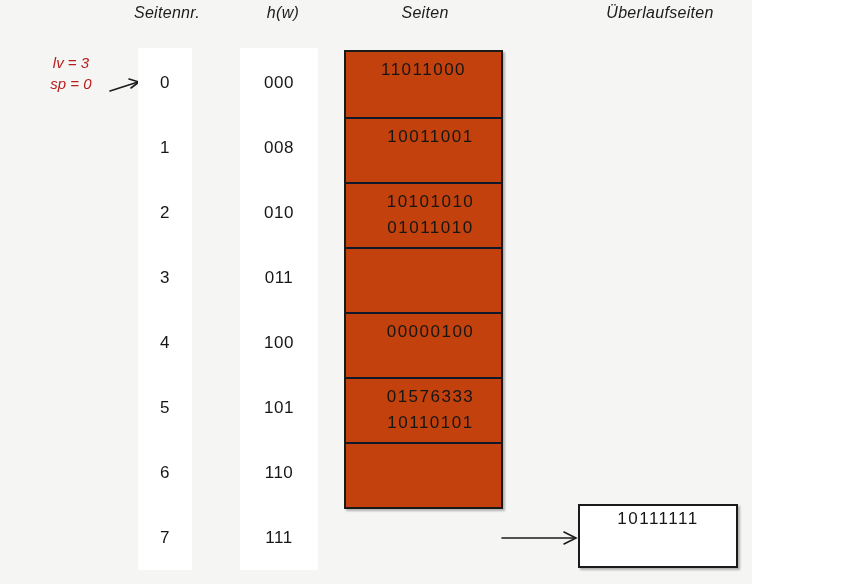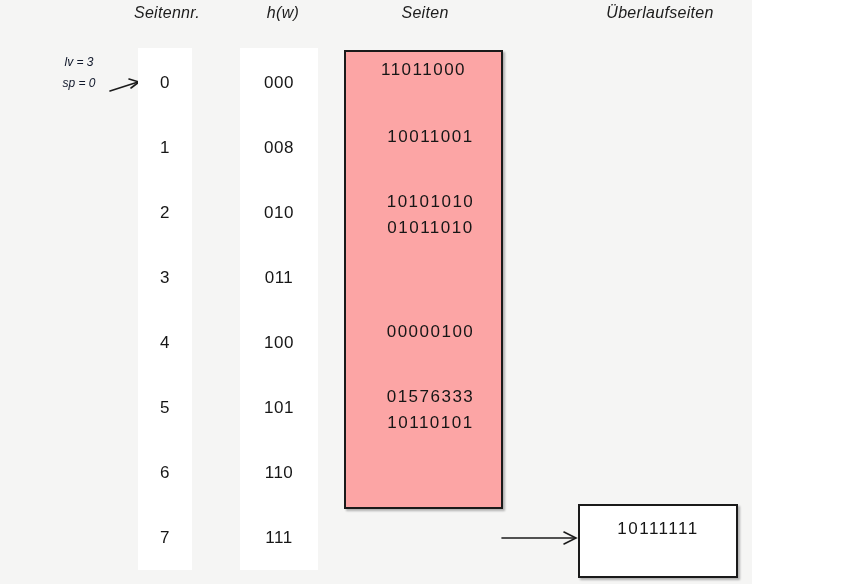--- a/index.html
+++ b/index.html
@@ -16,61 +16,61 @@
     position:absolute;top:4px;
     transform:translateX(-50%);
     font-style:italic;
     font-size:16px;
     letter-spacing:0.3px;
     color:#1c1c1c;
     white-space:nowrap;
   }
   
   .annotation{
-    position:absolute;left:44px;top:52px;width:70px;
-    font-style:italic;font-size:12px;line-height:21px;
-    text-align:center;color:#0f172a;
+    position:absolute;left:36px;top:52px;width:70px;
+    font-style:italic;font-size:15px;line-height:21px;
+    text-align:center;color:#b91c1c;
   }
   .anno-arrow{position:absolute;left:108px;top:76px;}
   
   .strip{
     position:absolute;top:48px;height:522px;
     background:#ffffff;
   }
   .strip-pageno{left:138px;width:54px;}
   .strip-hash{left:240px;width:78px;}
   
   .num-col{position:absolute;top:50px;}
   .num-col .num-cell{
     height:65px;display:flex;align-items:center;justify-content:center;
     font-size:17px;letter-spacing:0.5px;
   }
   .col-pageno{left:138px;width:54px;}
   .col-hash{left:240px;width:78px;}
   
   .seiten-box{
     position:absolute;left:344px;top:50px;width:155px;
-    border:2px solid #1a1a1a;background:#fca5a5;
+    border:2px solid #1a1a1a;background:#c2410c;
     box-shadow:2px 2px 2px rgba(0,0,0,0.28);
   }
   .page-cell{
     box-sizing:border-box;height:65px;
     padding-top:5px;text-align:center;
   }
-  .page-cell + .page-cell{border-top:2px solid #fca5a5;padding-left:14px;}
+  .page-cell + .page-cell{border-top:2px solid #0f172a;padding-left:14px;}
   .bin{
     font-size:17px;line-height:26px;letter-spacing:1.5px;
     white-space:nowrap;
   }
   
   .overflow-box{
     position:absolute;left:578px;top:504px;width:156px;height:60px;
     border:2px solid #1a1a1a;background:#ffffff;
     box-shadow:2px 2px 2px rgba(0,0,0,0.28);
-    padding-top:10px;text-align:center;
+    padding-top:0;text-align:center;
   }
   .overflow-arrow{position:absolute;left:501px;top:530px;}
   svg line, svg path{stroke:#1b1b1b;stroke-width:1.6;fill:none;stroke-linecap:round;}
 </style>
 </head>
 <body>
 
 <div class="canvas">
 
   <div class="col-header" style="left:167px">Seitennr.</div>

